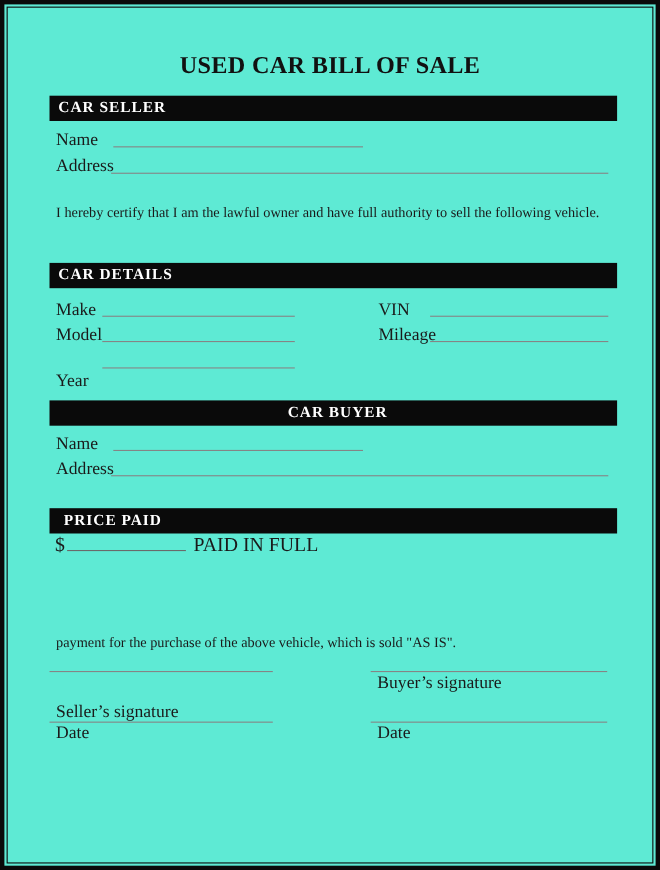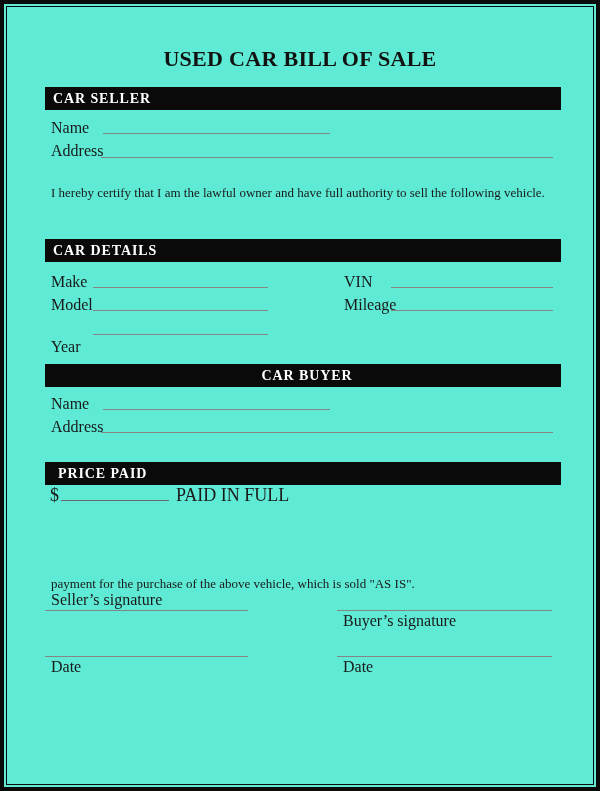--- a/index.html
+++ b/index.html
@@ -80,21 +80,21 @@
   <div class="bar" style="top:462px;padding-left:13px;">
     <span>PRICE PAID</span>
   </div>
   <div class="price-row">
     <span>$</span><span class="blank price-blank"></span><span class="paid-label">PAID IN FULL</span>
   </div>
 
   <div class="para" style="left:51px;top:562px;margin-top:12px;">payment for the purchase of the above vehicle, which is sold "AS IS".</div>
 
   <div class="fline" style="left:45px;top:610px;width:203px;"></div>
-  <span class="lbl" style="left:51px;top:592px;">Seller’s signature</span>
+  <span class="lbl" style="left:51px;top:640px;">Seller’s signature</span>
   <div class="fline" style="left:337px;top:610px;width:215px;"></div>
   <span class="lbl" style="left:343px;top:613px;">Buyer’s signature</span>
 
   <div class="fline" style="left:45px;top:656px;width:203px;"></div>
   <span class="lbl" style="left:51px;top:659px;">Date</span>
   <div class="fline" style="left:337px;top:656px;width:215px;"></div>
   <span class="lbl" style="left:343px;top:659px;">Date</span>
 
 </div>
 

